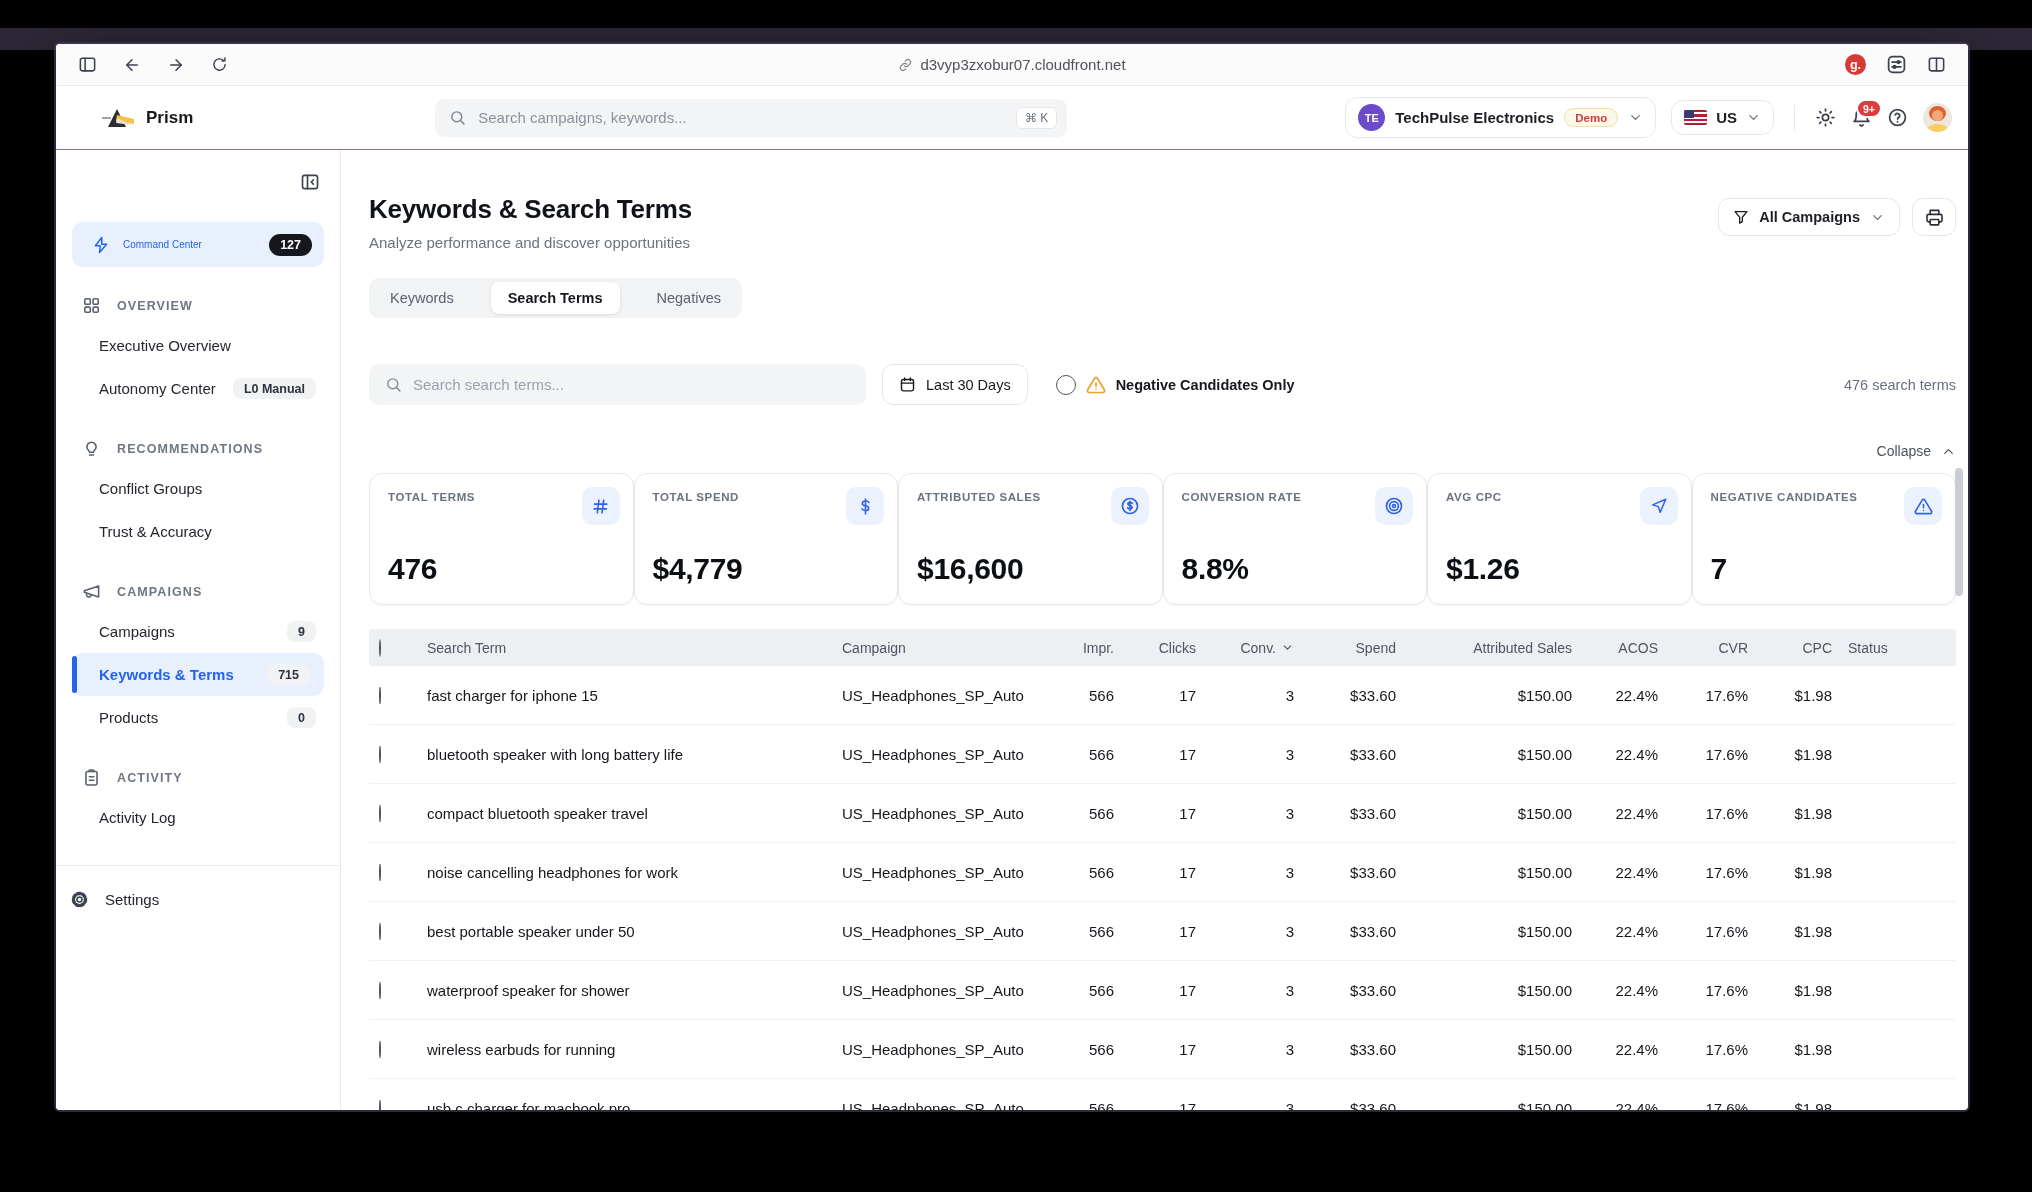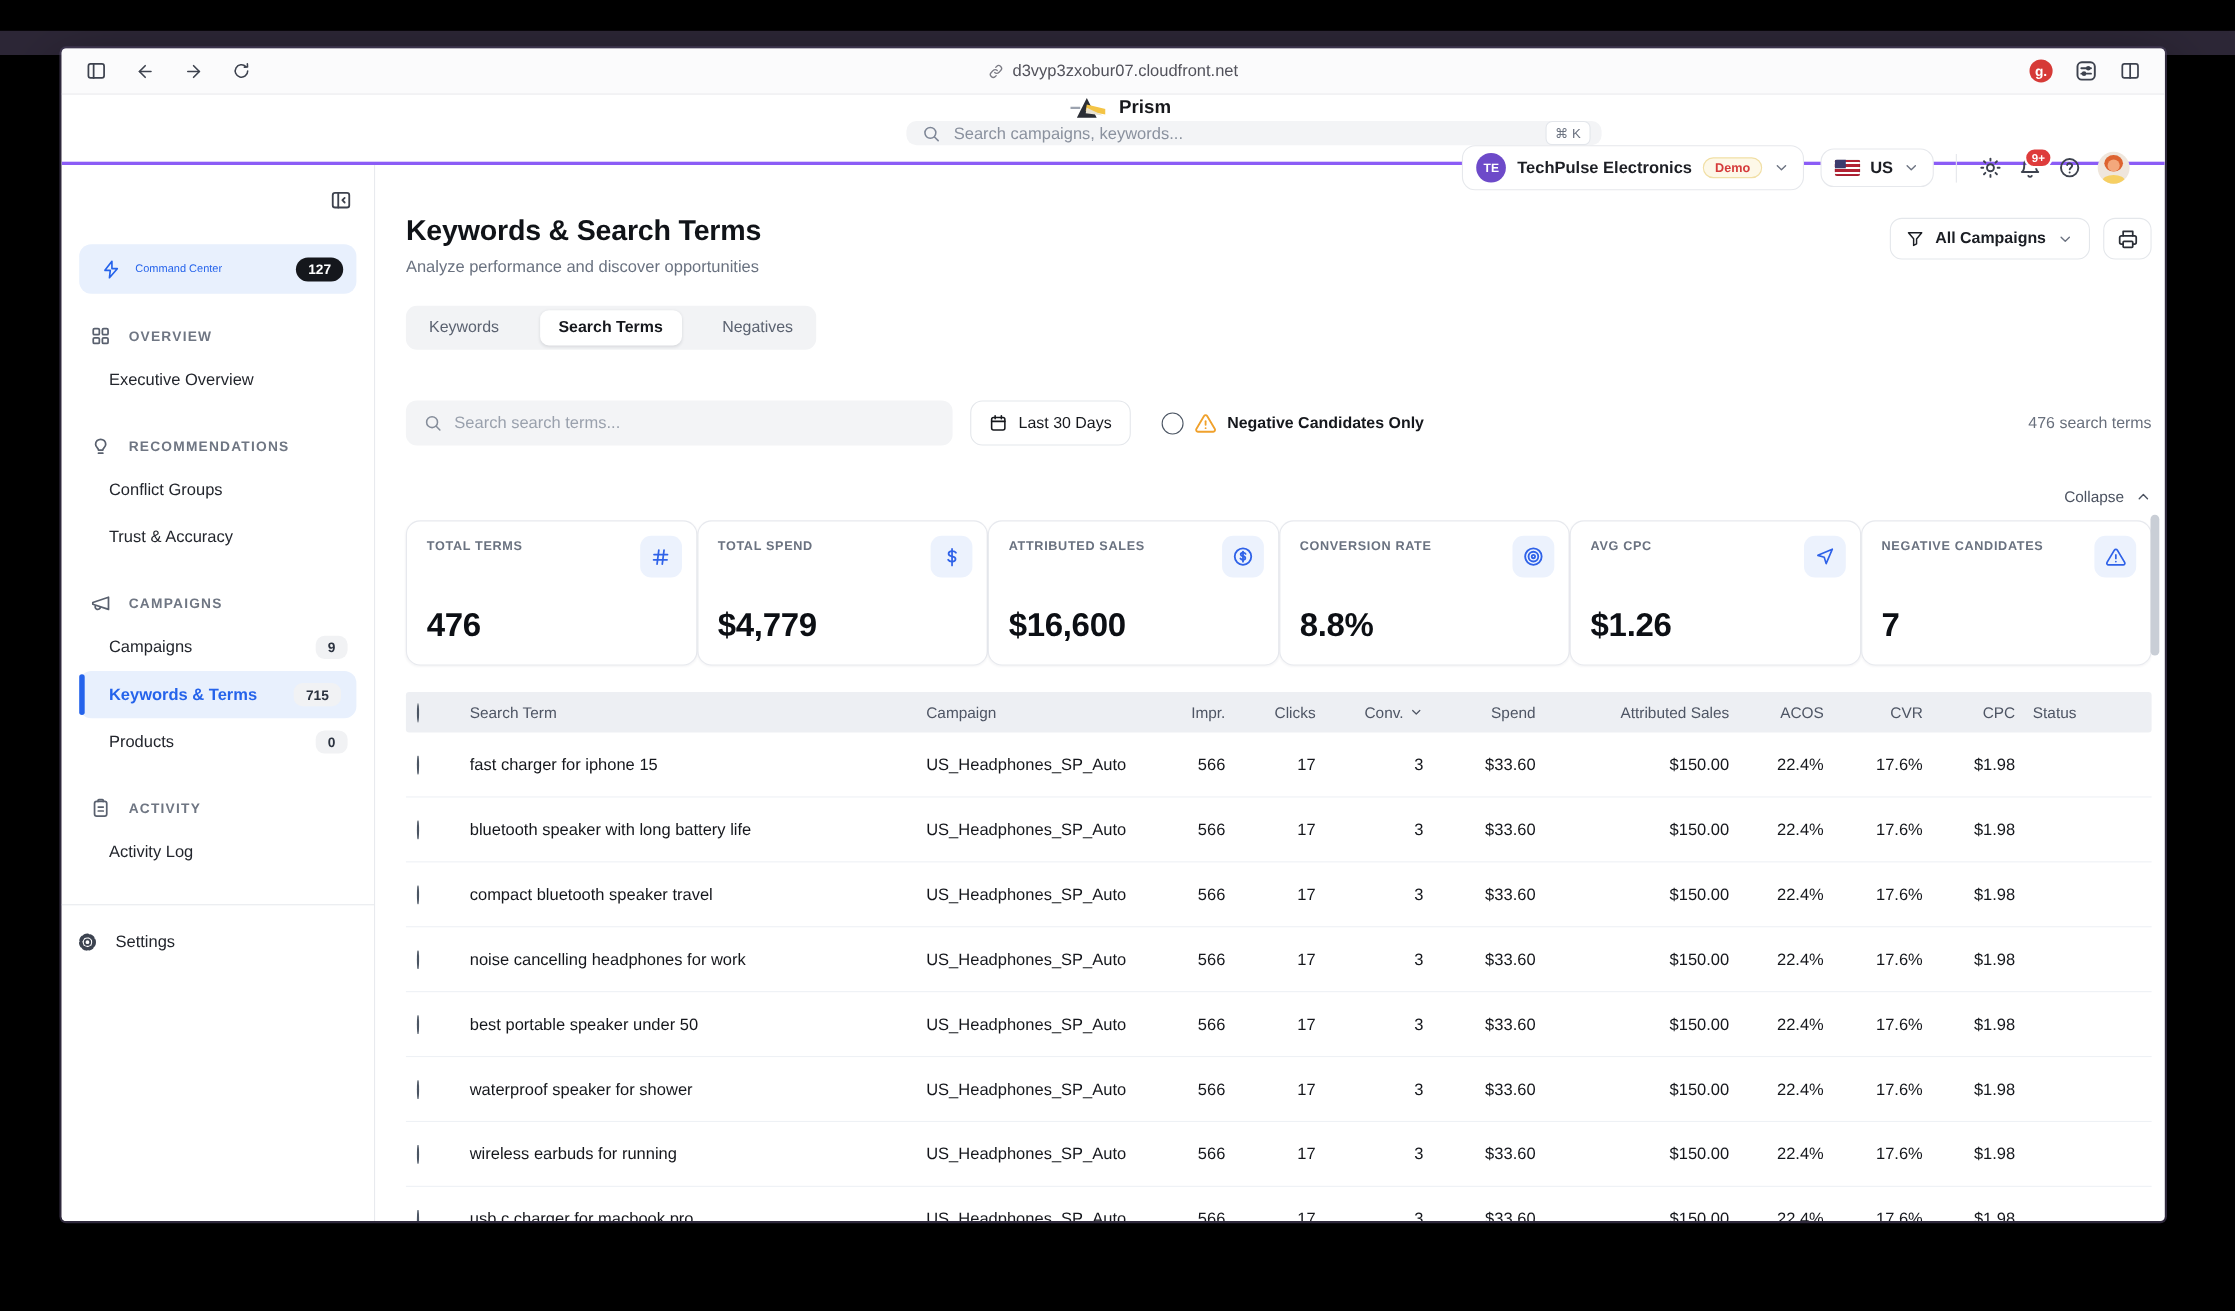--- a/index.html
+++ b/index.html
@@ -19,22 +19,22 @@
   .tb-left { display:flex; align-items:center; gap:26px; color:#3f3f46; }
   .tb-fwd { color:#c7c7cd; }
   .tb-url { position:absolute; left:50%; transform:translateX(-50%); display:flex; align-items:center; gap:8px;
     color:#52525b; font-size:15px; }
   .tb-url .link-ic { color:#7c7c85; }
   .tb-right { margin-left:auto; display:flex; align-items:center; gap:20px; color:#6b7280; }
   .g-badge { width:21px; height:21px; border-radius:50%; background:#d63a37; color:#fff;
     font-size:12.5px; font-weight:700; display:flex; align-items:center; justify-content:center; }
 
   
-  .appbar { height:64px; background:#fff; border-bottom:3px solid #8b5cf6;
-    display:flex; align-items:center; padding:0 32px 0 46px;flex-direction:column; }
+  .appbar { height:64px; background:#fff; border-bottom:1px solid #8b5cf6;
+    display:flex; align-items:center; padding:0 16px 0 46px; }
   .brand { display:flex; align-items:center; gap:12px; }
   .brand-name { font-size:17px; font-weight:700; color:#17181c; }
   .global-search { margin-left:242px; width:632px; height:38px; background:#f3f4f6; border-radius:9px;
     display:flex; align-items:center; gap:12px; padding:0 10px 0 14px; color:#7e8696; }
   .global-search input { flex:1; border:0; outline:0; background:transparent; font-size:15px;
     font-family:inherit; color:#30343c; }
   .global-search input::placeholder { color:#8a919e; }
   .kbd-chip { background:#fff; border:1px solid #e3e6eb; border-radius:6px; padding:3px 8px;
     font-size:12px; color:#6b7280; white-space:nowrap; }
   .top-right { margin-left:auto; display:flex; align-items:center; gap:15px; }
@@ -315,20 +315,24 @@
                 <rect x="3.5" y="14" width="7" height="6.5" rx="1.5"></rect>
                 <rect x="14" y="14" width="6.5" height="6.5" rx="1.5"></rect>
               </svg>
           </span>
           <span>OVERVIEW</span>
         </div>
         <div class="section-items">
           <div class="nav-item">
             <span>Executive Overview</span>
           </div>
+          <div class="nav-item">
+            <span>Autonomy Center</span>
+            <span class="nav-badge">L0 Manual</span>
+          </div>
         </div>
       </div>
 
       <div class="section">
         <div class="section-head">
           <span>
             <svg class="ic" width="19" height="19" viewBox="0 0 24 24">
                 <path d="M8.2 14.2C7 13 6.2 11.7 6.2 10a5.8 5.8 0 1 1 11.6 0c0 1.7-.8 3-2 4.2-.8.8-1.2 1.5-1.3 2.6H9.5c-.1-1.1-.5-1.8-1.3-2.6z"></path>
                 <line x1="9.5" y1="20.2" x2="14.5" y2="20.2"></line>
               </svg>

